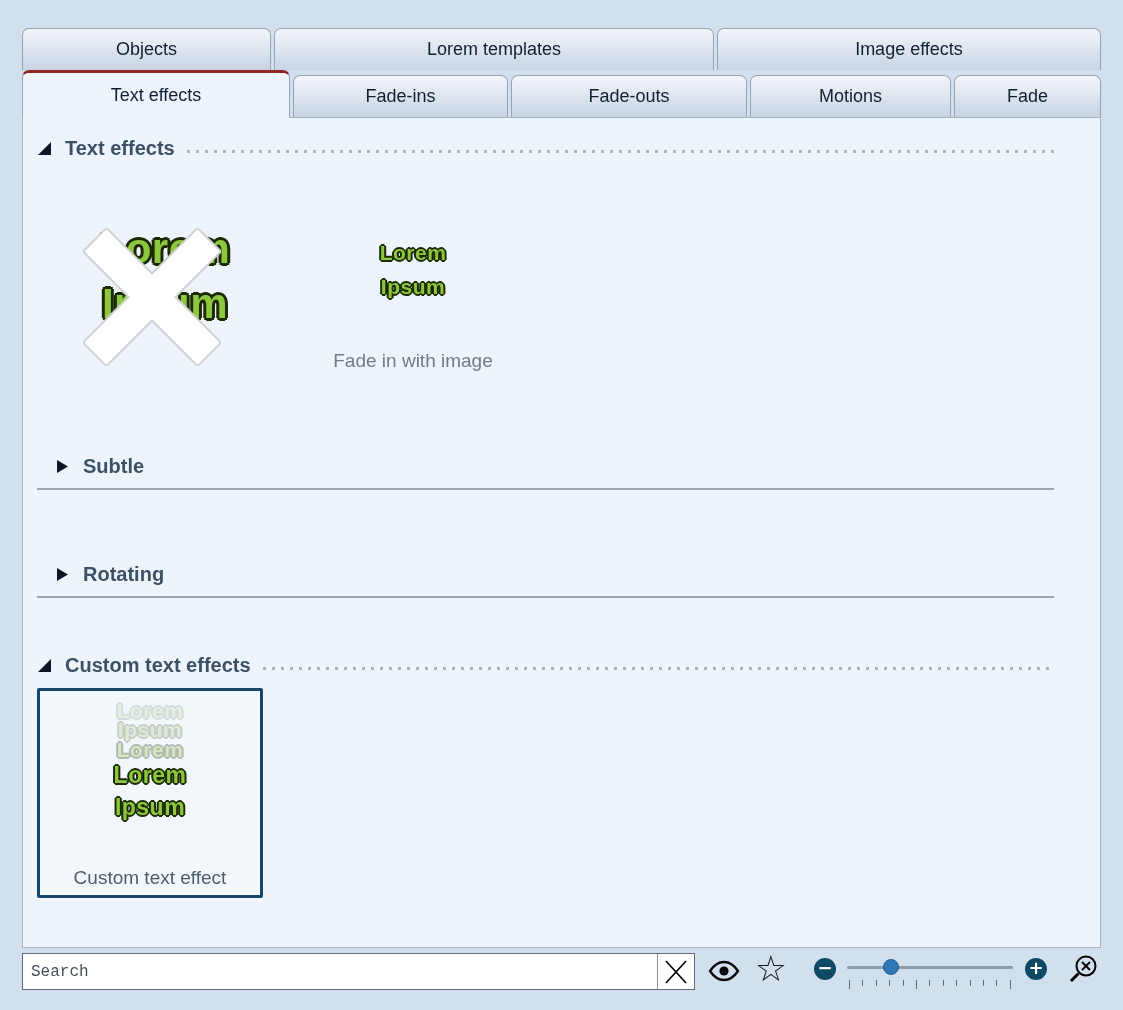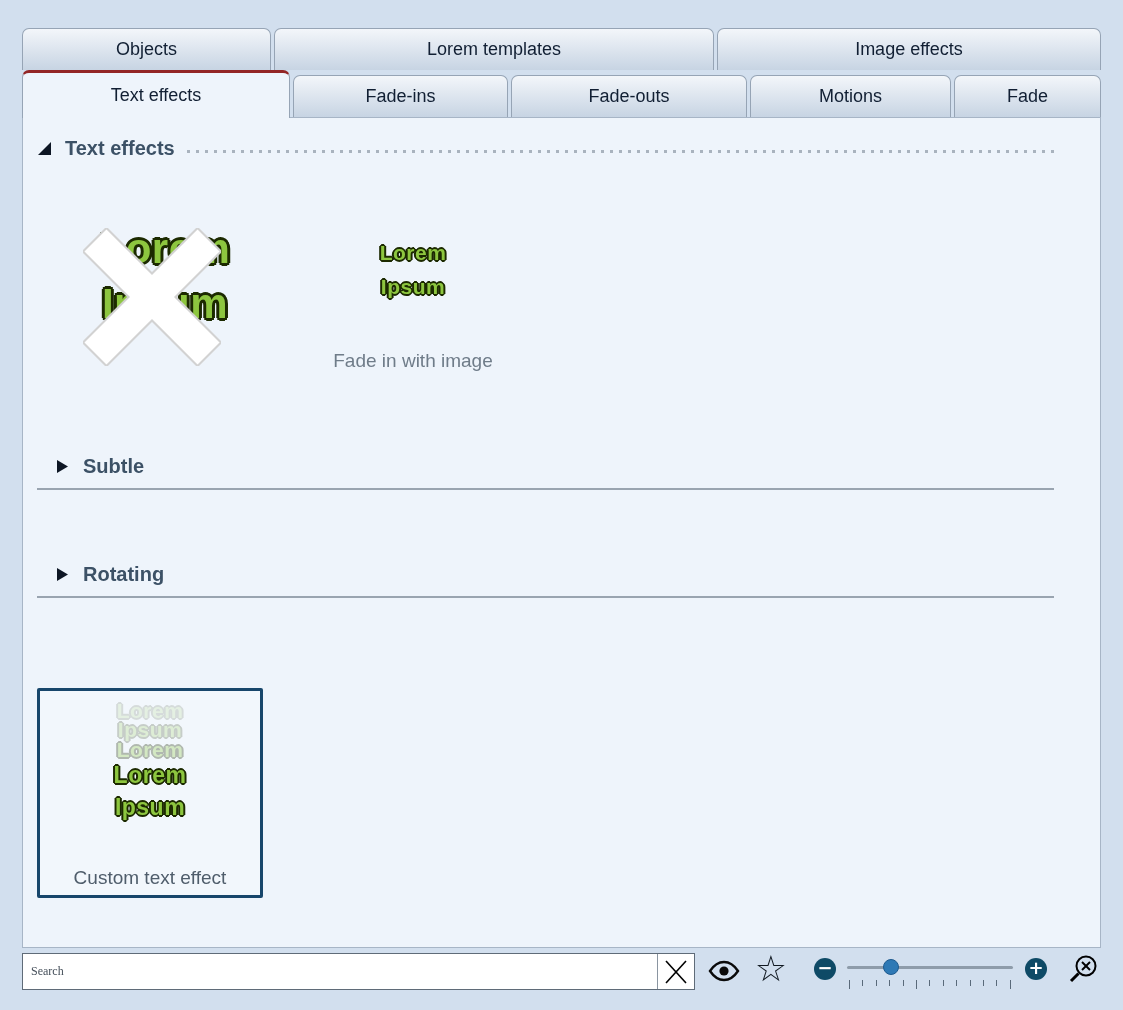--- a/index.html
+++ b/index.html
@@ -96,22 +96,22 @@
   .sb-arrow { position: absolute; left: 0; width: 100%; height: 18px; text-align: center;
               font-size: 11px; color: #42525f; line-height: 18px;
               font-family: "DejaVu Sans", sans-serif; }
   .sb-up { top: 2px; } .sb-down { bottom: 2px; }
 
   
   .search {
     position: absolute; left: 22px; top: 953px; width: 673px; height: 37px;
     background: #fff; border: 1px solid #5f6b78; display: flex; align-items: stretch;
   }
-  .search input { flex: 1; border: none; outline: none; font-size: 12px; color: #ef4444;
-                  padding: 0 8px; background: transparent; font-family: Liberation Serif, serif; }
+  .search input { flex: 1; border: none; outline: none; font-size: 16px; color: #ef4444;
+                  padding: 0 8px; background: transparent; font-family: Liberation Mono, monospace; }
   .search input::placeholder { color: #454f5a; opacity: 1; }
   .search .clear { width: 37px; display: flex; align-items: center; justify-content: center;
                    border-left: 1px solid #8a95a1; cursor: pointer; }
 
   .toolbtn { position: absolute; display: flex; align-items: center; justify-content: center; cursor: pointer; }
   .eye-btn { left: 706px; top: 956px; width: 36px; height: 30px; }
   .star-btn { left: 752px; top: 946px; width: 38px; height: 44px; font-size: 36px; color: #101820;
               font-family: "DejaVu Sans", sans-serif; }
   .round-btn { width: 22px; height: 22px; border-radius: 50%; background: #0e4a66; color: #fff;
                font-size: 18px; font-weight: bold; line-height: 20px; text-align: center;
@@ -200,20 +200,27 @@
       </svg>
       <span class="t">Subtle</span>
     </div>
     <div class="group" style="top:434px">
       <svg class="tri" width="13" height="15" viewBox="0 0 13 15">
         <polygon points="1,1 12,7.5 1,14" fill="#0d1624"></polygon>
       </svg>
       <span class="t">Rotating</span>
     </div>
 
+    <div class="sec" style="top:533px">
+      <svg class="tri" width="15" height="15" viewBox="0 0 15 15">
+        <polygon points="14,1 14,14 1,14" fill="#0d1624"></polygon>
+      </svg>
+      <span class="t">Custom text effects</span>
+      <span class="leader"></span>
+    </div>
 
     <div class="custom-item">
       <div class="custom-prev">
         <div class="fx ol-small ghost g1">Lorem</div>
         <div class="fx ol-small ghost g2">Ipsum</div>
         <div class="fx ol-small ghost g3">Lorem</div>
         <div class="fx ol-small solidline">Lorem</div>
         <div class="fx ol-small solidline">Ipsum</div>
       </div>
       <div class="custom-caption">Custom text effect</div>

